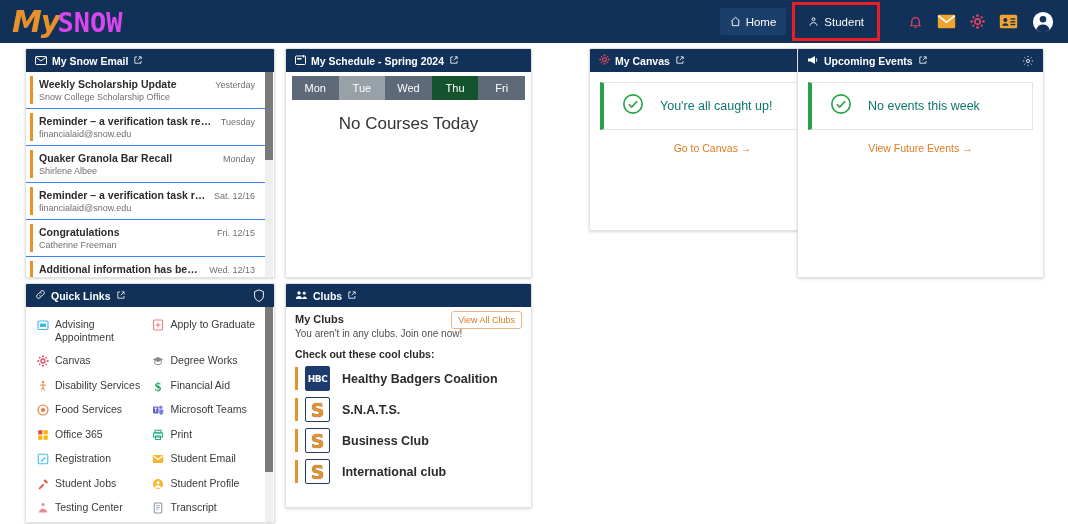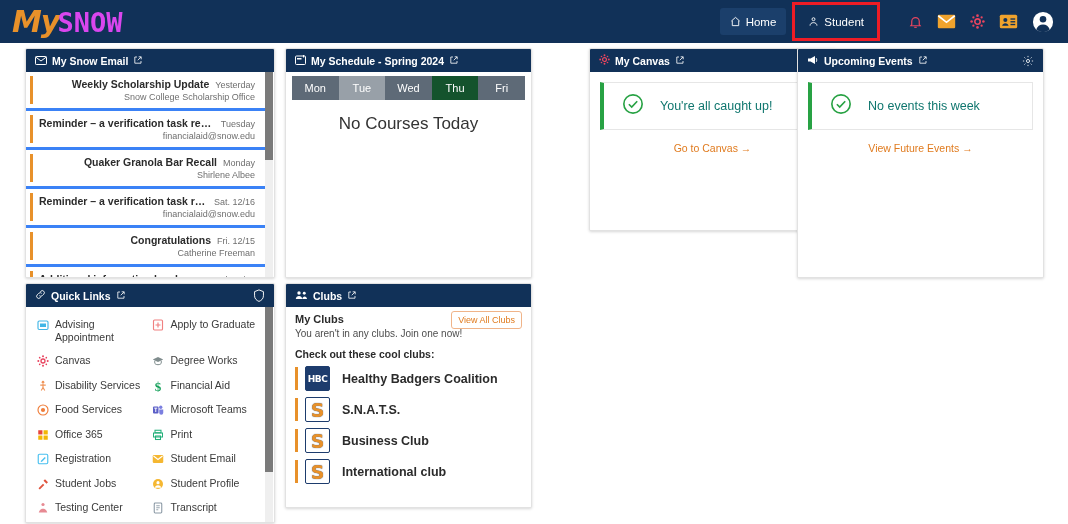--- a/index.html
+++ b/index.html
@@ -58,22 +58,21 @@
   }
   .card-head .ext { font-size: 8px; opacity: .95; margin-left: 1px; }
   .card-head .head-right { margin-left: auto; display: flex; align-items: center; }
   .card-body { position: relative; background: #fff; height: calc(100% - 23px); }
 
   
   #email-card { left: 25px; top: 48px; width: 250px; height: 230px; }
   #email-list { position: absolute; inset: 0 9px 0 0; overflow: hidden; }
   .mail-row {
     position: relative; padding: 6px 10px 6px 13px;
-    border-bottom: 3px solid #3b82f6;
-    text-align: right;
+    border-bottom: 1px solid #3b82f6;
   }
   .mail-row::before {
     content: ""; position: absolute; left: 4px; top: 4px; bottom: 4px;
     width: 2.5px; background: #e8912a;
   }
   .mail-top { display: flex; align-items: baseline; }
   .mail-subj {
     font-size: 10.5px; font-weight: 700; color: #2b2b2b;
     white-space: nowrap; overflow: hidden; text-overflow: ellipsis; flex: 1;
   }

